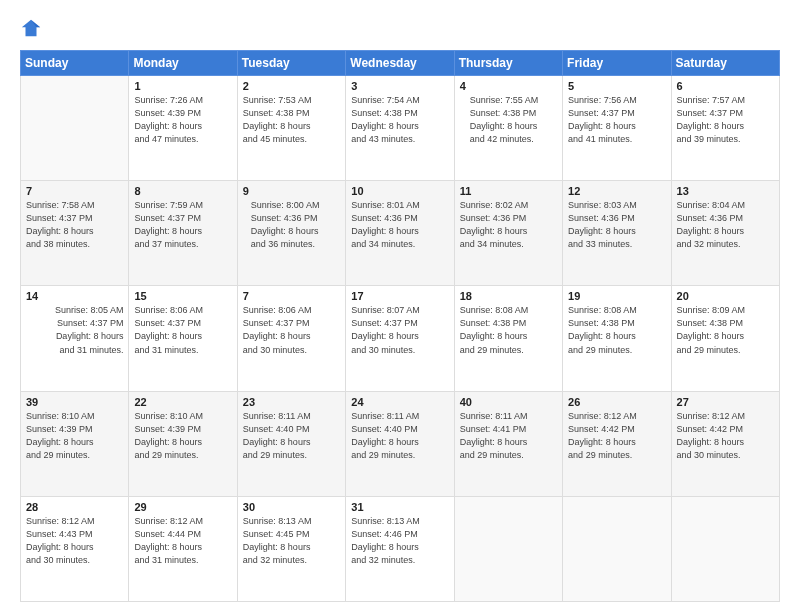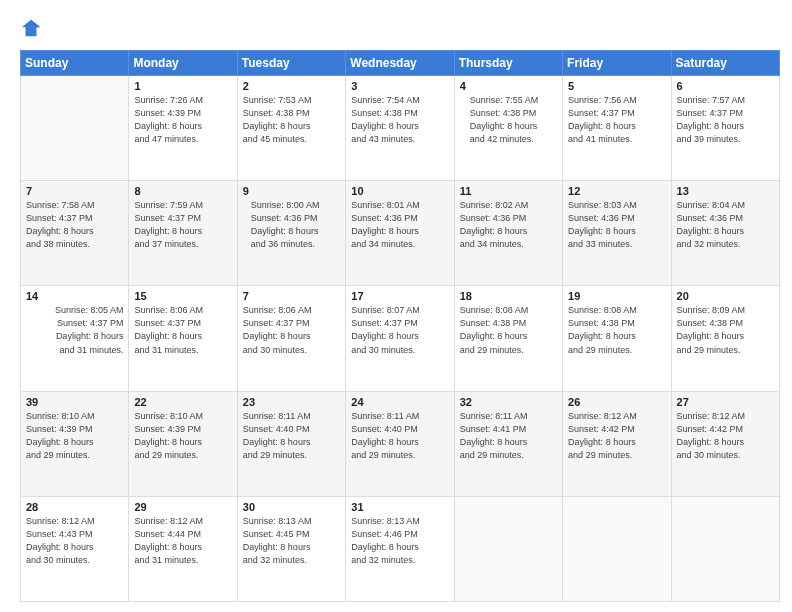--- a/index.html
+++ b/index.html
@@ -302,21 +302,21 @@
 and 29 minutes.</div>
           </td>
           <td>
             <span class="day-num">24</span>
             <div class="day-info" style="white-space: pre-line;">Sunrise: 8:11 AM
 Sunset: 4:40 PM
 Daylight: 8 hours
 and 29 minutes.</div>
           </td>
           <td>
-            <span class="day-num">32</span>
+            <span class="day-num">40</span>
             <div class="day-info" style="white-space: pre-line;">Sunrise: 8:11 AM
 Sunset: 4:41 PM
 Daylight: 8 hours
 and 29 minutes.</div>
           </td>
           <td>
             <span class="day-num">26</span>
             <div class="day-info" style="white-space: pre-line;">Sunrise: 8:12 AM
 Sunset: 4:42 PM
 Daylight: 8 hours

